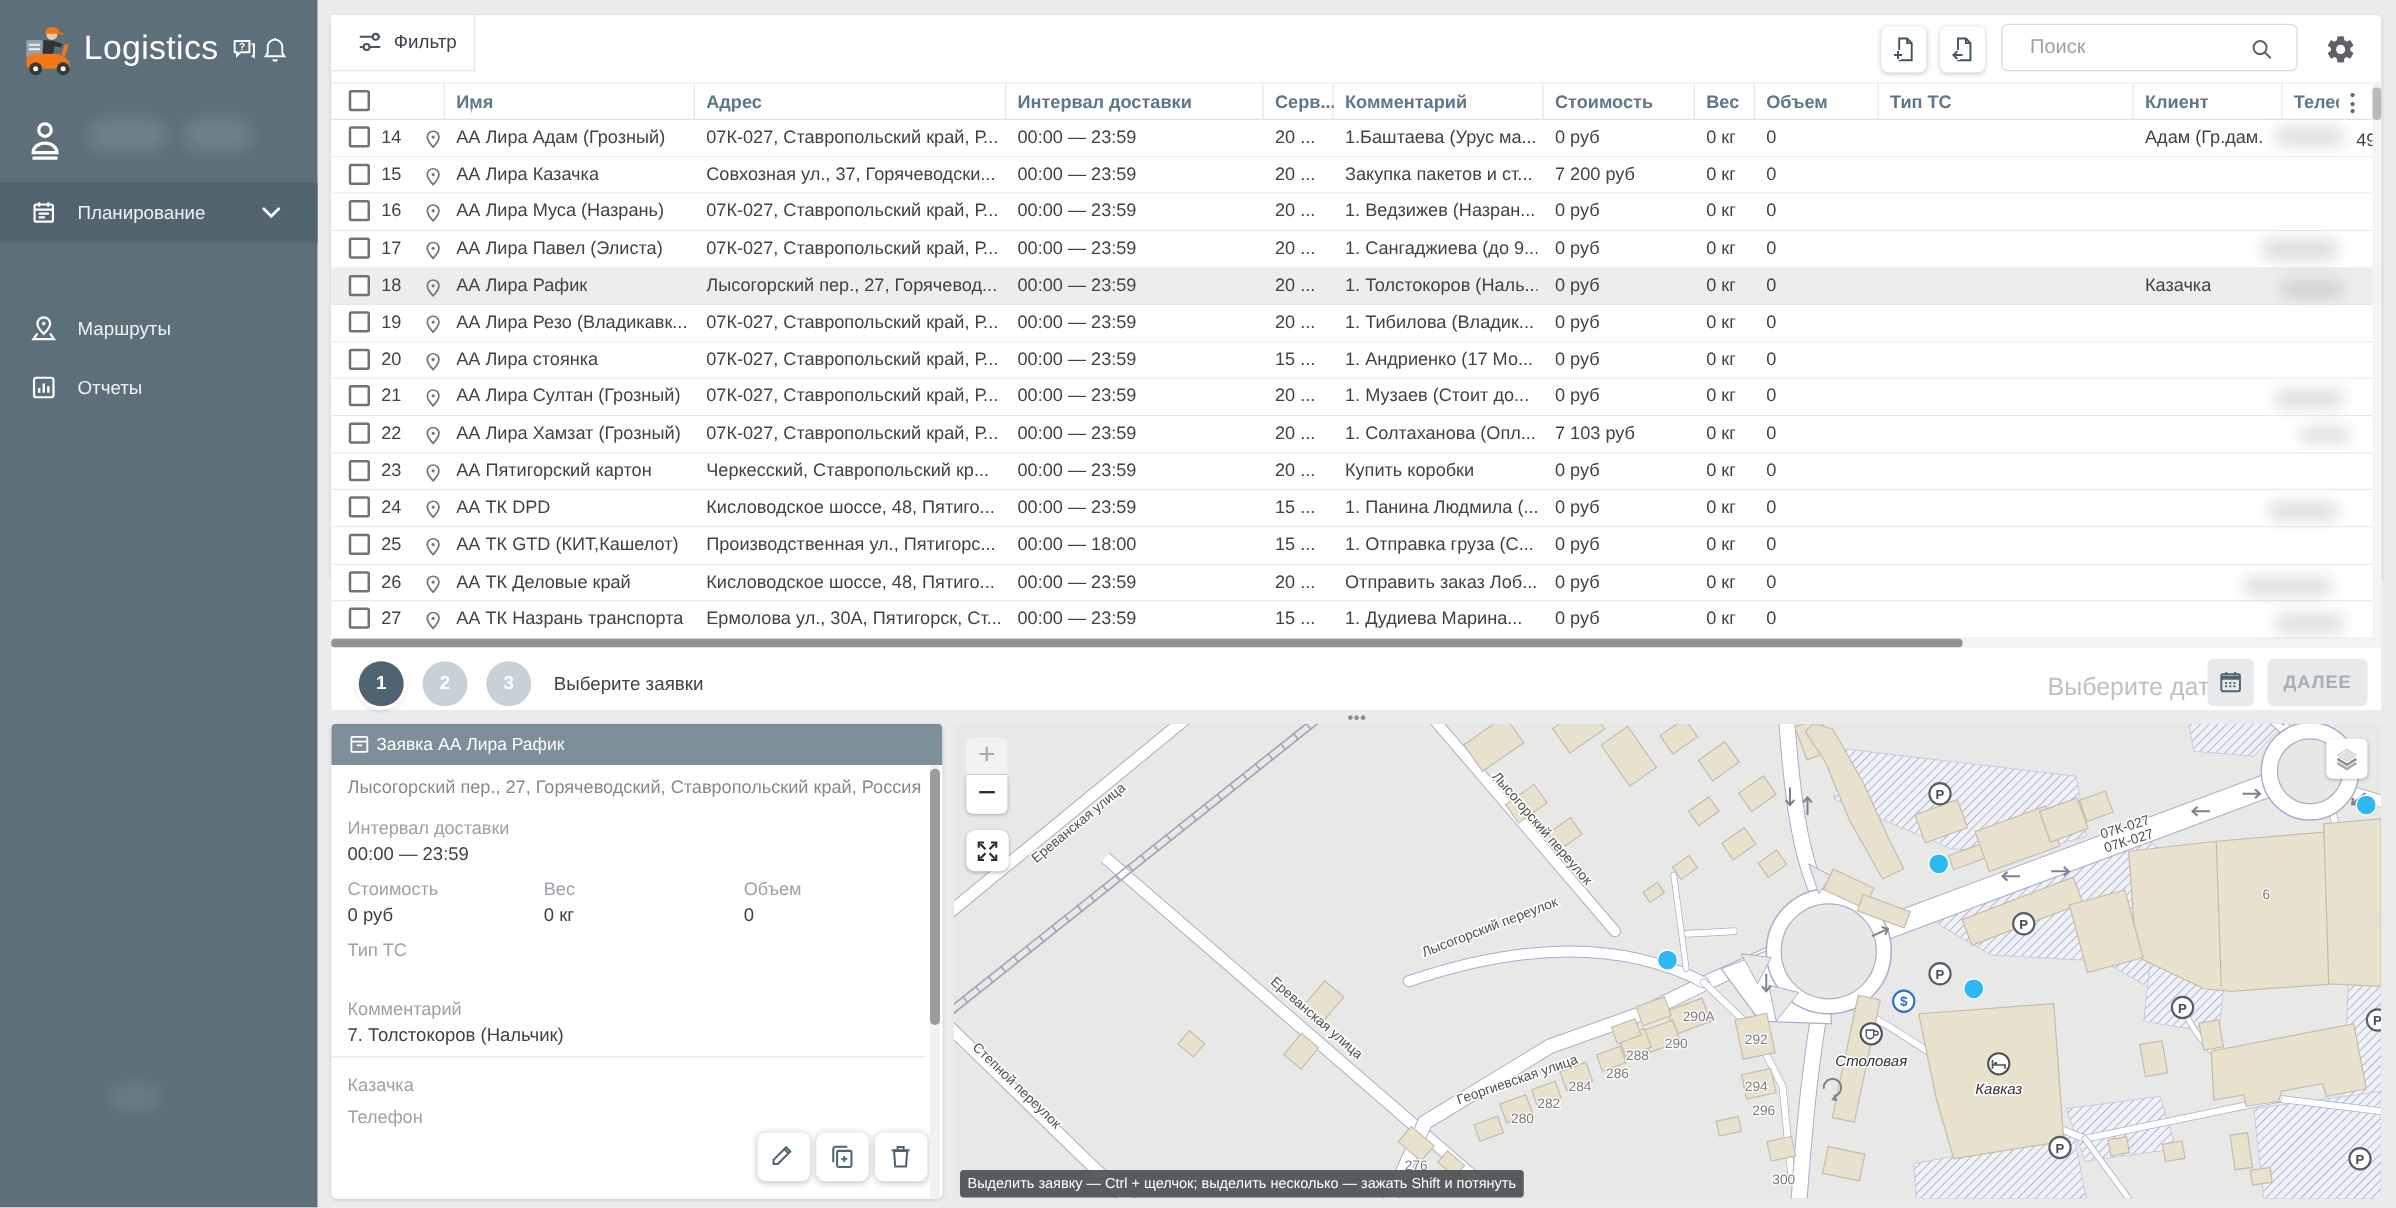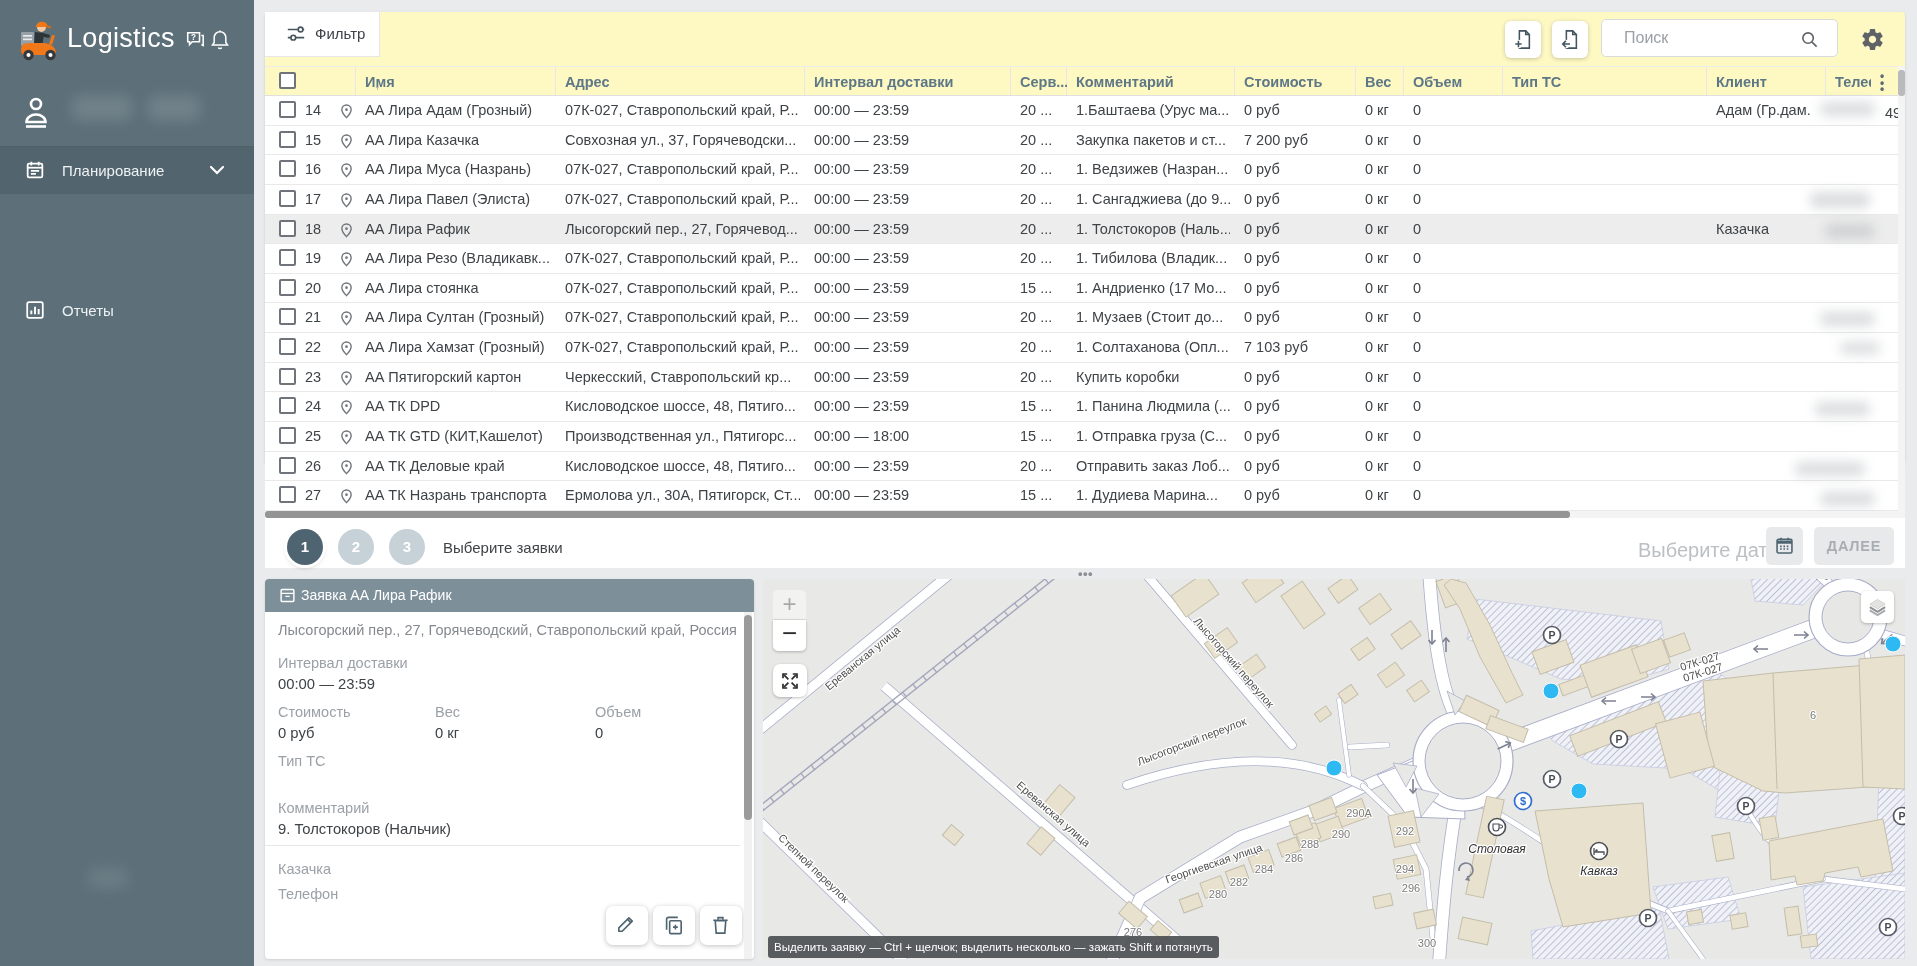--- a/index.html
+++ b/index.html
@@ -7,21 +7,21 @@
 .abs{position:absolute}
 
 #side{position:absolute;left:0;top:0;width:254px;height:966px;background:#5d7079;color:#f4f6f7}
 #logotxt{position:absolute;left:67px;top:23px;font-size:27px;color:#fff;font-weight:400;letter-spacing:.3px}
 #userrow{position:absolute;left:0;top:78px;width:254px;height:69px;border-bottom:1px solid rgba(0,0,0,.14)}
 .blurblob{position:absolute;background:rgba(255,255,255,.13);filter:blur(7px);border-radius:8px}
 .menuitem{position:absolute;left:0;width:254px;height:47px;font-size:15px;color:#eef2f3}
 .menuitem .mtxt{position:absolute;left:62px;top:15px}
 .menusel{background:#52646e}
 
-#topcard{position:absolute;left:265px;top:12px;width:1640px;height:452px;background:#fef9c3;box-shadow:0 1px 3px rgba(0,0,0,.12);border-radius:4px}
+#topcard{position:absolute;left:265px;top:12px;width:1640px;height:452px;background:#ffffff;box-shadow:0 1px 3px rgba(0,0,0,.12);border-radius:4px}
 #filterbtn{position:absolute;left:0;top:0;width:115px;height:45px;background:#fff;border-right:1px solid #e7e7e7;border-bottom:1px solid #e7e7e7}
 #filterbtn span{position:absolute;left:50px;top:13px;font-size:15px;color:#3d434a;font-weight:400}
 .topbtn{position:absolute;width:36px;height:37px;background:#fff;border-radius:6px;box-shadow:0 1px 4px rgba(0,0,0,.22)}
 #search{position:absolute;left:1336px;top:7px;width:237px;height:38px;border:1px solid #d9dadc;border-radius:5px;background:#fff}
 #search span{position:absolute;left:22px;top:9px;font-size:16px;color:#9aa0a6}
 
 #thead{position:absolute;left:0;top:54px;width:1640px;height:30px;border-top:1px solid #ececec;border-bottom:1px solid #e0e0e0;display:flex}
 .hc{height:100%;border-right:1px solid #e7e7e7;flex-shrink:0;font-size:14.5px;font-weight:700;color:#5d7787;position:relative}
 .hc span{position:absolute;top:7px;left:9px;white-space:nowrap;overflow:hidden;max-width:calc(100% - 14px)}
 .trow{position:absolute;left:0;width:1640px;height:29.64px;display:flex;border-bottom:1px solid #e9e9e9;background:#fff}
@@ -94,20 +94,28 @@
         <rect x="4" y="5" width="16" height="15" rx="1.5" stroke="#fff" stroke-width="1.9" fill="none"></rect>
         <path d="M8 3 v4 M16 3 v4" stroke="#fff" stroke-width="1.9"></path>
         <path d="M4 9.5 h16" stroke="#fff" stroke-width="1.9"></path>
         <path d="M7.5 13 h9 M7.5 16.2 h5.5" stroke="#fff" stroke-width="1.9"></path>
       </svg>
       <span class="mtxt">Планирование</span>
       <svg class="abs" style="left:208px;top:16px" width="18" height="14" viewBox="0 0 18 14">
         <path d="M3 4 l6 6 6-6" stroke="#fff" stroke-width="2.2" fill="none" stroke-linecap="round"></path>
       </svg>
     </div>
+    <div class="menuitem" style="top:240px">
+      <svg class="abs" style="left:24px;top:12px" width="22" height="22" viewBox="0 0 24 24" fill="none">
+        <path d="M12 2 a5.5 5.5 0 0 1 5.5 5.5 c0 3.8-5.5 9-5.5 9 s-5.5-5.2-5.5-9 A5.5 5.5 0 0 1 12 2z" stroke="#fff" stroke-width="1.9" fill="none"></path>
+        <circle cx="12" cy="7.5" r="1.6" fill="#fff"></circle>
+        <path d="M6.5 16 L3 21 h18 l-3.5-5" stroke="#fff" stroke-width="1.9" fill="none"></path>
+      </svg>
+      <span class="mtxt">Маршруты</span>
+    </div>
     <div class="menuitem" style="top:287px">
       <svg class="abs" style="left:24px;top:12px" width="22" height="22" viewBox="0 0 24 24" fill="none">
         <rect x="3.5" y="3.5" width="17" height="17" rx="2" stroke="#fff" stroke-width="1.9" fill="none"></rect>
         <path d="M8 16.5 v-4 M12 16.5 v-8 M16 16.5 v-5.5" stroke="#fff" stroke-width="2.1"></path>
       </svg>
       <span class="mtxt">Отчеты</span>
     </div>
     <div class="blurblob" style="left:88px;top:868px;width:40px;height:20px;background:rgba(255,255,255,.09)"></div>
   </div>
 <div id="topcard">
@@ -832,21 +840,21 @@
     <div class="dlabel" style="top:76px">Интервал доставки</div>
     <div class="dval" style="top:97px">00:00 — 23:59</div>
     <div class="dlabel" style="top:125px">Стоимость</div>
     <div class="dlabel" style="top:125px;left:170px">Вес</div>
     <div class="dlabel" style="top:125px;left:330px">Объем</div>
     <div class="dval" style="top:146px">0 руб</div>
     <div class="dval" style="top:146px;left:170px">0 кг</div>
     <div class="dval" style="top:146px;left:330px">0</div>
     <div class="dlabel" style="top:174px">Тип ТС</div>
     <div class="dlabel" style="top:221px">Комментарий</div>
-    <div class="dval" style="top:242px">9. Толстокоров (Нальчик)</div>
+    <div class="dval" style="top:242px">7. Толстокоров (Нальчик)</div>
     <div class="abs" style="left:0;top:266px;width:475px;height:1px;background:#e7e7e7"></div>
     <div class="dlabel" style="top:282px">Казачка</div>
     <div class="dlabel" style="top:307px">Телефон</div>
     <div class="dbtn" style="left:341px;top:327px">
       <svg class="abs" style="left:9px;top:8px" width="23" height="23" viewBox="0 0 24 24">
         <path d="M4 16.5 L14.5 6 l3.5 3.5 L7.5 20 H4z" stroke="#4e6470" stroke-width="1.7" fill="none" stroke-linejoin="round" transform="translate(0,-2)"></path>
         <path d="M13 7.5 l3.5 3.5" stroke="#4e6470" stroke-width="1.7" transform="translate(0,-2)"></path>
       </svg>
     </div>
     <div class="dbtn" style="left:388px;top:327px">

